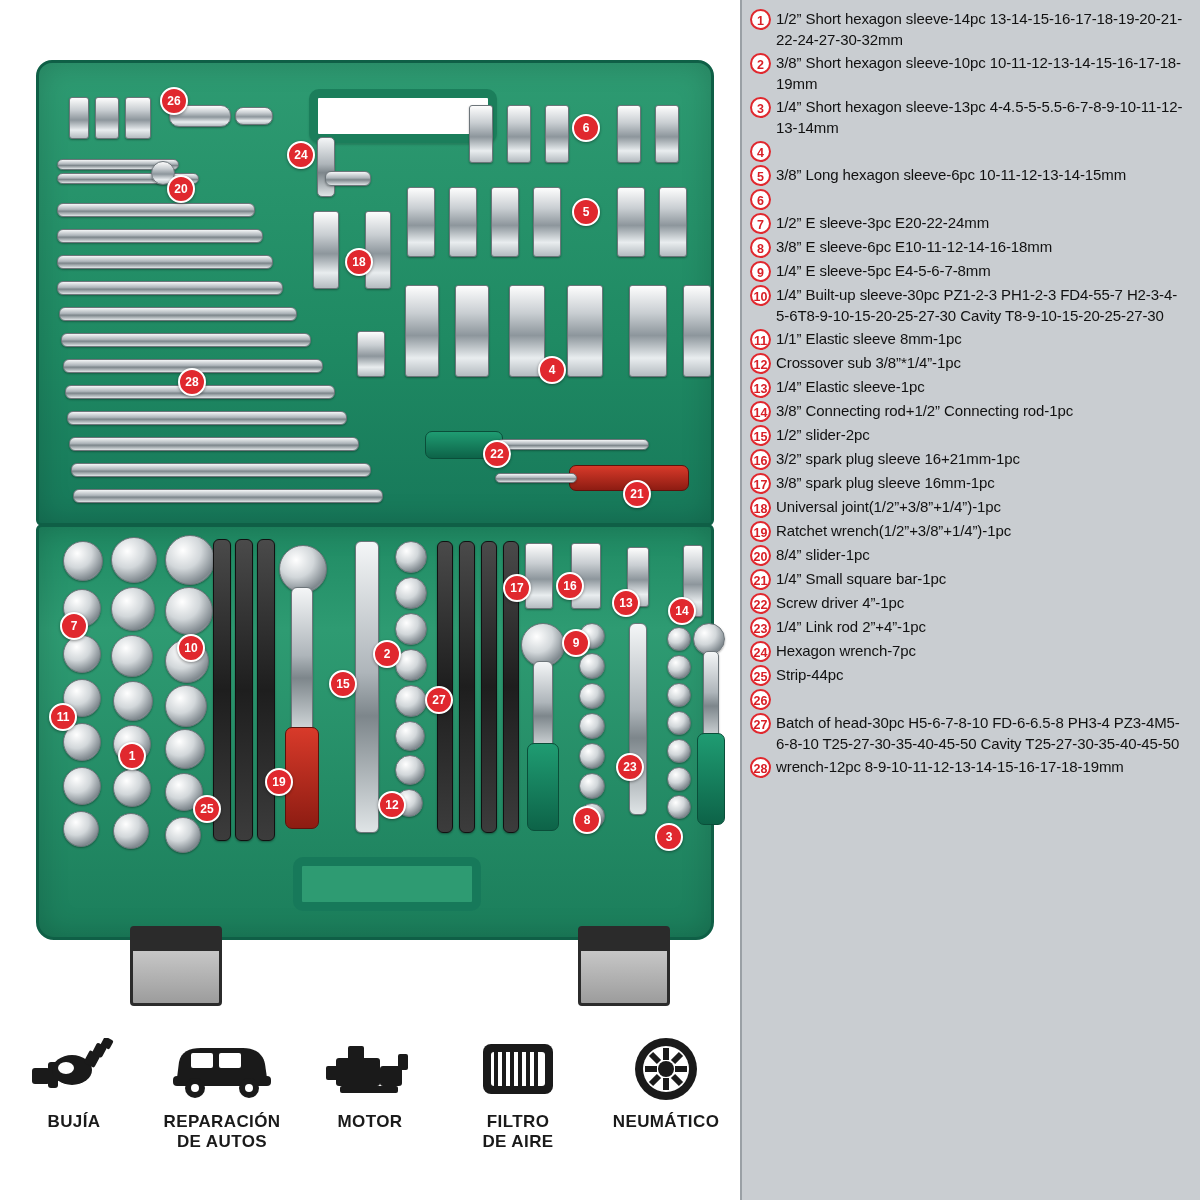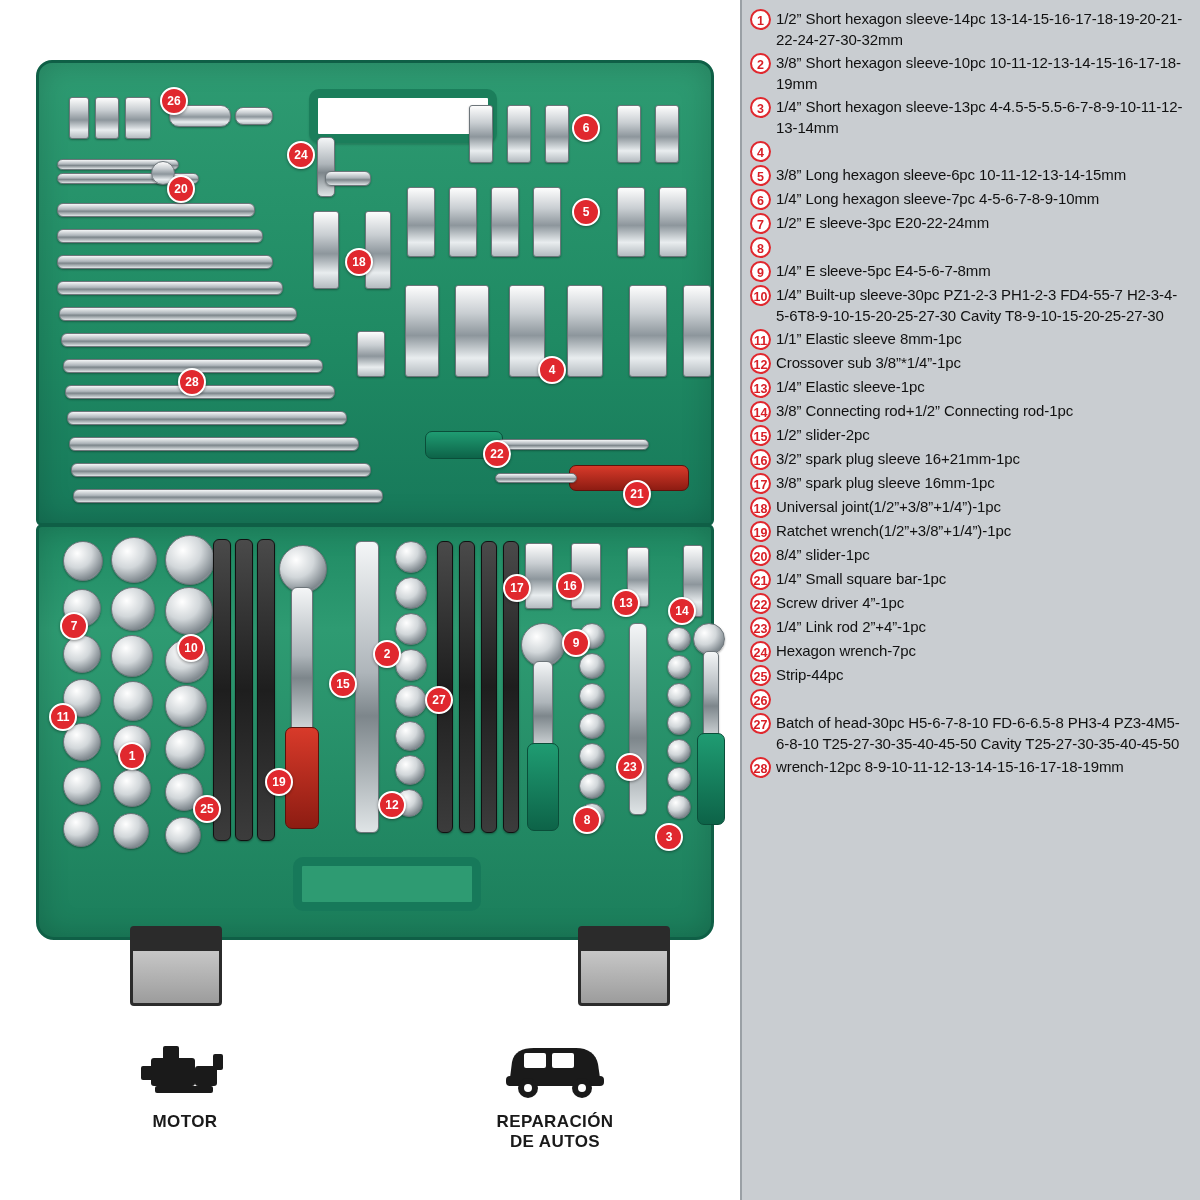--- a/index.html
+++ b/index.html
@@ -381,53 +381,105 @@
         <div class="callout" style="left: 616px; top: 753px;">23</div>
         <div class="callout" style="left: 265px; top: 768px;">19</div>
         <div class="callout" style="left: 378px; top: 791px;">12</div>
         <div class="callout" style="left: 193px; top: 795px;">25</div>
         <div class="callout" style="left: 573px; top: 806px;">8</div>
         <div class="callout" style="left: 655px; top: 823px;">3</div>
       </div>
 
     <div class="icons-row">
 
-
       <div class="icon-cell">
         <div class="icon-glyph">
-          <svg width="96" height="62" viewBox="0 0 96 62">
-            <rect x="14" y="20" width="44" height="28" rx="3" fill="#1a1a1a"></rect>
-            <rect x="26" y="8" width="16" height="14" rx="2" fill="#1a1a1a"></rect>
-            <rect x="58" y="28" width="22" height="20" rx="3" fill="#1a1a1a"></rect>
-            <rect x="4" y="28" width="12" height="14" rx="2" fill="#1a1a1a"></rect>
-            <rect x="76" y="16" width="10" height="16" rx="2" fill="#1a1a1a"></rect>
-            <rect x="18" y="48" width="58" height="7" rx="2" fill="#1a1a1a"></rect>
+          <svg width="92" height="62" viewBox="0 0 92 62">
+            <rect x="4" y="30" width="18" height="16" rx="3" fill="#1a1a1a"></rect>
+            <rect x="20" y="24" width="10" height="26" rx="3" fill="#1a1a1a"></rect>
+            <ellipse cx="44" cy="32" rx="20" ry="15" fill="#1a1a1a"></ellipse>
+            <rect x="58" y="14" width="12" height="14" rx="2" fill="#1a1a1a" transform="rotate(28 64 21)"></rect>
+            <rect x="66" y="6" width="11" height="12" rx="2" fill="#1a1a1a" transform="rotate(28 71 12)"></rect>
+            <rect x="74" y="0" width="10" height="10" rx="2" fill="#1a1a1a" transform="rotate(28 79 5)"></rect>
+            <ellipse cx="38" cy="30" rx="8" ry="6" fill="#ffffff"></ellipse>
           </svg>
         </div>
-        <div class="icon-label">MOTOR</div>
+        <div class="icon-label">BUJÍA</div>
       </div>
 
       <div class="icon-cell">
         <div class="icon-glyph">
           <svg width="106" height="62" viewBox="0 0 106 62">
             <path d="M8 40 L10 24 C12 14 20 10 32 10 L74 10 C86 10 94 16 96 26 L98 40 Z" fill="#1a1a1a"></path>
             <rect x="4" y="38" width="98" height="10" rx="4" fill="#1a1a1a"></rect>
             <rect x="22" y="15" width="22" height="15" rx="2" fill="#ffffff"></rect>
             <rect x="50" y="15" width="22" height="15" rx="2" fill="#ffffff"></rect>
             <circle cx="26" cy="50" r="10" fill="#1a1a1a"></circle>
             <circle cx="80" cy="50" r="10" fill="#1a1a1a"></circle>
             <circle cx="26" cy="50" r="4" fill="#ffffff"></circle>
             <circle cx="80" cy="50" r="4" fill="#ffffff"></circle>
           </svg>
         </div>
         <div class="icon-label" style="white-space:pre-line">REPARACIÓN
 DE AUTOS</div>
       </div>
 
-
+      <div class="icon-cell">
+        <div class="icon-glyph">
+          <svg width="96" height="62" viewBox="0 0 96 62">
+            <rect x="14" y="20" width="44" height="28" rx="3" fill="#1a1a1a"></rect>
+            <rect x="26" y="8" width="16" height="14" rx="2" fill="#1a1a1a"></rect>
+            <rect x="58" y="28" width="22" height="20" rx="3" fill="#1a1a1a"></rect>
+            <rect x="4" y="28" width="12" height="14" rx="2" fill="#1a1a1a"></rect>
+            <rect x="76" y="16" width="10" height="16" rx="2" fill="#1a1a1a"></rect>
+            <rect x="18" y="48" width="58" height="7" rx="2" fill="#1a1a1a"></rect>
+          </svg>
+        </div>
+        <div class="icon-label">MOTOR</div>
+      </div>
+
+      <div class="icon-cell">
+        <div class="icon-glyph">
+          <svg width="86" height="62" viewBox="0 0 86 62">
+            <rect x="8" y="6" width="70" height="50" rx="8" fill="#1a1a1a"></rect>
+            <rect x="16" y="14" width="54" height="34" rx="3" fill="#ffffff"></rect>
+            <g fill="#1a1a1a">
+              <rect x="19" y="14" width="4" height="34"></rect>
+              <rect x="27" y="14" width="4" height="34"></rect>
+              <rect x="35" y="14" width="4" height="34"></rect>
+              <rect x="43" y="14" width="4" height="34"></rect>
+              <rect x="51" y="14" width="4" height="34"></rect>
+              <rect x="59" y="14" width="4" height="34"></rect>
+            </g>
+          </svg>
+        </div>
+        <div class="icon-label" style="white-space:pre-line">FILTRO
+DE AIRE</div>
+      </div>
+
+      <div class="icon-cell">
+        <div class="icon-glyph">
+          <svg width="72" height="66" viewBox="0 0 72 66">
+            <circle cx="36" cy="33" r="31" fill="#1a1a1a"></circle>
+            <circle cx="36" cy="33" r="23" fill="#ffffff"></circle>
+            <circle cx="36" cy="33" r="8" fill="#1a1a1a"></circle>
+            <g stroke="#1a1a1a" stroke-width="6">
+              <line x1="36" y1="12" x2="36" y2="24"></line>
+              <line x1="36" y1="42" x2="36" y2="54"></line>
+              <line x1="15" y1="33" x2="27" y2="33"></line>
+              <line x1="45" y1="33" x2="57" y2="33"></line>
+              <line x1="21" y1="18" x2="29" y2="26"></line>
+              <line x1="43" y1="40" x2="51" y2="48"></line>
+              <line x1="51" y1="18" x2="43" y2="26"></line>
+              <line x1="29" y1="40" x2="21" y2="48"></line>
+            </g>
+          </svg>
+        </div>
+        <div class="icon-label">NEUMÁTICO</div>
+      </div>
     </div>
   </div>
 
   <div class="list-panel" id="list-panel">
       <div class="list-item">
         <div class="num">1</div>
         <div class="txt">1/2” Short hexagon sleeve-14pc 13-14-15-16-17-18-19-20-21-22-24-27-30-32mm</div>
       </div>
       <div class="list-item">
         <div class="num">2</div>
@@ -439,28 +491,28 @@
       </div>
       <div class="list-item">
         <div class="num">4</div>
       </div>
       <div class="list-item">
         <div class="num">5</div>
         <div class="txt">3/8” Long hexagon sleeve-6pc 10-11-12-13-14-15mm</div>
       </div>
       <div class="list-item">
         <div class="num">6</div>
-        <div class="txt">1/4” Long hexagon sleeve-7pc 4-5-6-7-8-9-10mm</div>
       </div>
       <div class="list-item">
         <div class="num">7</div>
         <div class="txt">1/2” E sleeve-3pc E20-22-24mm</div>
       </div>
       <div class="list-item">
         <div class="num">8</div>
+        <div class="txt">3/8” E sleeve-6pc E10-11-12-14-16-18mm</div>
       </div>
       <div class="list-item">
         <div class="num">9</div>
         <div class="txt">1/4” E sleeve-5pc E4-5-6-7-8mm</div>
       </div>
       <div class="list-item">
         <div class="num">10</div>
         <div class="txt">1/4” Built-up sleeve-30pc PZ1-2-3 PH1-2-3 FD4-55-7 H2-3-4-5-6T8-9-10-15-20-25-27-30 Cavity T8-9-10-15-20-25-27-30</div>
       </div>
       <div class="list-item">

